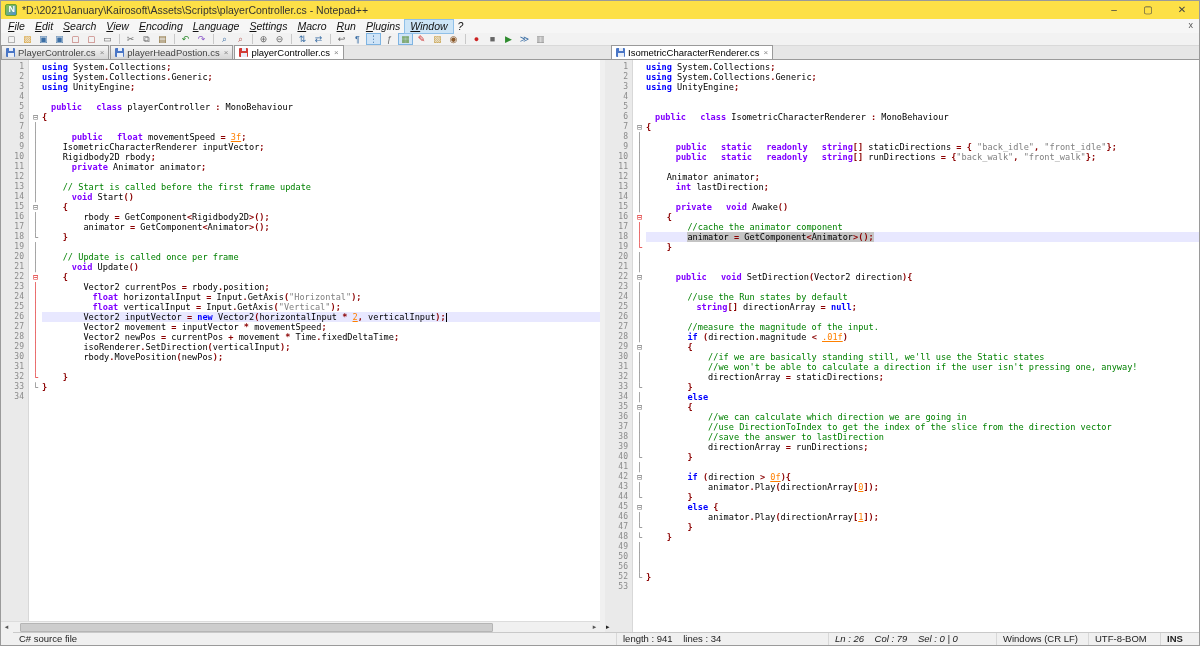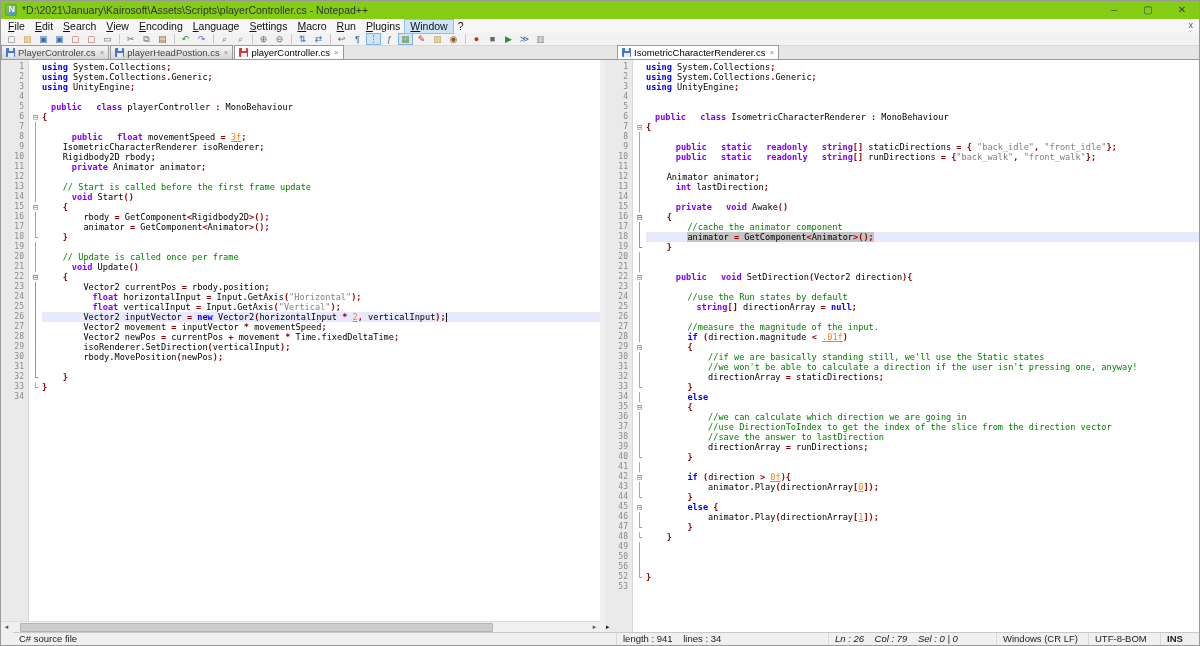--- a/index.html
+++ b/index.html
@@ -1,45 +1,45 @@
 <!DOCTYPE html>
 <html><head>
 <meta charset="utf-8">
 <style>
   * { margin:0; padding:0; box-sizing:border-box; }
   html,body { width:1200px; height:646px; overflow:hidden; }
   body { font-family:"Liberation Sans", sans-serif; background:#fff; color:#000; }
   .window { width:1200px; height:646px; display:flex; flex-direction:column; border:1px solid #9a9a9a; background:#f0f0f0; }
 
   
-  .titlebar { height:18px; background:#84cc16; display:flex; align-items:center; padding-left:4px; font-size:10.5px; color:#333; flex:0 0 auto; }
+  .titlebar { height:18px; background:#fde047; display:flex; align-items:center; padding-left:4px; font-size:10.5px; color:#333; flex:0 0 auto; }
   .appicon { width:12px; height:12px; margin-right:5px; border-radius:2px; background:linear-gradient(135deg,#8dc63f,#4a90d9); border:1px solid #6aa12f; position:relative; }
   .appicon:after { content:"N"; position:absolute; left:2.5px; top:-1px; font-size:9px; color:#fff; font-weight:bold; }
   .title-text { flex:1; white-space:nowrap; overflow:hidden; }
   .winctl { display:flex; height:100%; }
   .winctl span { width:34px; text-align:center; font-size:10px; color:#444; line-height:18px; }
 
   
   .menubar { height:14px; background:#f6f6f6; display:flex; align-items:center; font-size:10.5px; padding-left:2px; flex:0 0 auto; position:relative; }
-  .mi { display:inline-block; padding:0 5px; line-height:13px; color:#111; }
+  .mi { display:inline-block; padding:0 5px; line-height:13px; color:#111;font-style:italic; }
   .mi::first-letter { text-decoration:underline; }
   .mi.hl { background:#cde5f7; outline:1px solid #90c0e8; }
   .menubar .mbar-x { position:absolute; right:6px; top:0; font-size:9px; color:#555; line-height:13px; }
 
   
   .toolbar { height:13px; background:#f2f2f2; border-bottom:1px solid #d9d9d9; display:flex; align-items:center; padding-left:3px; flex:0 0 auto; }
   .tbi { width:15px; height:12px; display:flex; align-items:center; justify-content:center; font-size:9px; line-height:12px; margin-right:1px; border:1px solid transparent; }
   .tbi.active { background:#cfe4f7; border-color:#7eb4e2; }
   .tbsep { width:1px; height:10px; background:#c9c9c9; margin:0 3px; }
 
   
   .tabrow { height:14px; background:#e6e6e6; display:flex; flex:0 0 auto; border-bottom:1px solid #9a9a9a; }
   .tabbar { display:flex; align-items:flex-end; }
   .tabbar.tb-left { width:599px; }
-  .tabbar.tb-right { margin-left:17px; flex:1; }
+  .tabbar.tb-right { margin-left:11px; flex:1; }
   .tab { height:14px; display:flex; align-items:center; padding:0 4px; font-size:9.5px; background:linear-gradient(#f5f5f5,#d6d6d6); border:1px solid #9a9a9a; border-bottom:none; margin-right:1px; color:#444; white-space:nowrap; }
   .tab.active { background:#ffffff; color:#000; height:14px; }
   .floppy { width:9px; height:9px; border-radius:1px; position:relative; margin-right:3px; flex:0 0 auto; }
   .floppy.blue { background:#4a76c6; }
   .floppy.red  { background:#d23b36; }
   .floppy i.tp { position:absolute; left:2.5px; top:0; width:4px; height:3px; background:#e8eef8; }
   .floppy i.bt { position:absolute; left:1.5px; bottom:0.5px; width:6px; height:3.5px; background:#e8eef8; }
   .tabx { margin-left:4px; font-size:8px; color:#888; line-height:9px; }
 
   
@@ -238,21 +238,21 @@
               <span class="code"></span>
             </div>
             <div class="row">
               <span class="ln">8</span>
               <span class="fold">│</span>
               <span class="code"><span class="tk-p">    </span><span class="tk-t">public</span><span class="tk-p"> </span><span class="tk-t">float</span><span class="tk-p"> movementSpeed </span><span class="tk-o">=</span><span class="tk-p"> </span><span class="tk-n">3f</span><span class="tk-o">;</span></span>
             </div>
             <div class="row">
               <span class="ln">9</span>
               <span class="fold">│</span>
-              <span class="code"><span class="tk-p">    IsometricCharacterRenderer isoRenderer</span><span class="tk-o">;</span></span>
+              <span class="code"><span class="tk-p">    IsometricCharacterRenderer inputVector</span><span class="tk-o">;</span></span>
             </div>
             <div class="row">
               <span class="ln">10</span>
               <span class="fold">│</span>
               <span class="code"><span class="tk-p">    Rigidbody2D rbody</span><span class="tk-o">;</span></span>
             </div>
             <div class="row">
               <span class="ln">11</span>
               <span class="fold">│</span>
               <span class="code"><span class="tk-p">    </span><span class="tk-t">private</span><span class="tk-p"> Animator animator</span><span class="tk-o">;</span></span>

